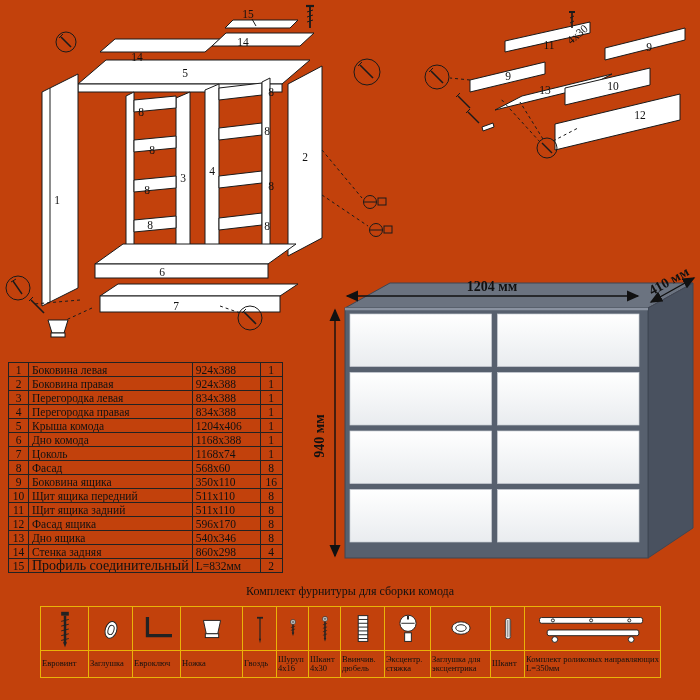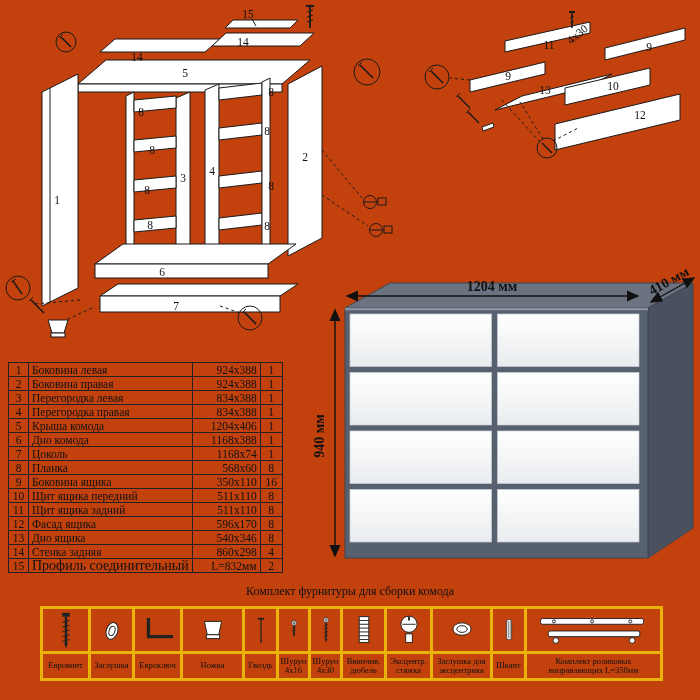--- a/index.html
+++ b/index.html
@@ -9,26 +9,26 @@
   .lbl { font-size:11.5px; fill:#111; }
   .dim { font-size:14px; font-weight:bold; fill:#111; }
 
   .top-svg { position:absolute; left:0; top:0; }
   .dresser-svg { position:absolute; left:305px; top:255px; }
 
   .parts-table { position:absolute; left:8px; top:362px; border-collapse:collapse; font-size:11.5px; }
   .parts-table td { border:1px solid #222; height:14px; line-height:12px; padding:0 3px; white-space:nowrap; overflow:hidden; }
   .parts-table .c-num { text-align:center; padding:0 1px; }
   .parts-table .c-name { text-align:left; }
-  .parts-table .c-size { text-align:right; }
+  .parts-table .c-size { text-align:left; }
   .parts-table .c-qty { text-align:center; padding:0 1px; }
 
   .hw-title { position:absolute; left:0; top:584px; width:700px; text-align:center; font-size:12px; }
   .hw-table { position:absolute; left:40px; top:606px; border-collapse:collapse; table-layout:fixed; }
-  .hw-table td { border:3px solid #eab308; text-align:center; vertical-align:middle; overflow:hidden;font-family:Liberation Serif, serif; }
+  .hw-table td { border:1px solid #eab308; text-align:left; vertical-align:middle; overflow:hidden;font-family:Liberation Serif, serif; }
   .hw-icon-cell { height:44px; }
   .hw-name-cell { height:27px; font-size:8.5px; line-height:1.1; padding:1px; }
   .hw-qty-cell { height:19px; font-size:12px; }
   .ic { display:flex; justify-content:center; align-items:center; }
 </style>
 </head>
 <body>
 
 <div class="page">
 
@@ -243,21 +243,21 @@
           <td class="c-qty">1</td>
         </tr>
       <tr>
           <td class="c-num">7</td>
           <td class="c-name">Цоколь</td>
           <td class="c-size">1168x74</td>
           <td class="c-qty">1</td>
         </tr>
       <tr>
           <td class="c-num">8</td>
-          <td class="c-name">Планка</td>
+          <td class="c-name">Фасад</td>
           <td class="c-size">568x60</td>
           <td class="c-qty">8</td>
         </tr>
       <tr>
           <td class="c-num">9</td>
           <td class="c-name">Боковина ящика</td>
           <td class="c-size">350x110</td>
           <td class="c-qty">16</td>
         </tr>
       <tr>
@@ -489,21 +489,21 @@
             </div>
           </td>
       </tr>
       <tr>
         <td class="hw-name-cell">Евровинт</td>
         <td class="hw-name-cell">Заглушка</td>
         <td class="hw-name-cell">Евроключ</td>
         <td class="hw-name-cell">Ножка</td>
         <td class="hw-name-cell">Гвоздь</td>
         <td class="hw-name-cell">Шуруп 4x16</td>
-        <td class="hw-name-cell">Шуруп 4х30</td>
+        <td class="hw-name-cell">Шкант 4х30</td>
         <td class="hw-name-cell">Ввинчив. дюбель</td>
         <td class="hw-name-cell">Эксцентр. стяжка</td>
         <td class="hw-name-cell">Заглушка для эксцентрика</td>
         <td class="hw-name-cell">Шкант</td>
         <td class="hw-name-cell">Комплект роликовых направляющих L=350мм</td>
       </tr>
     </tbody>
   </table>
 
 </div>

